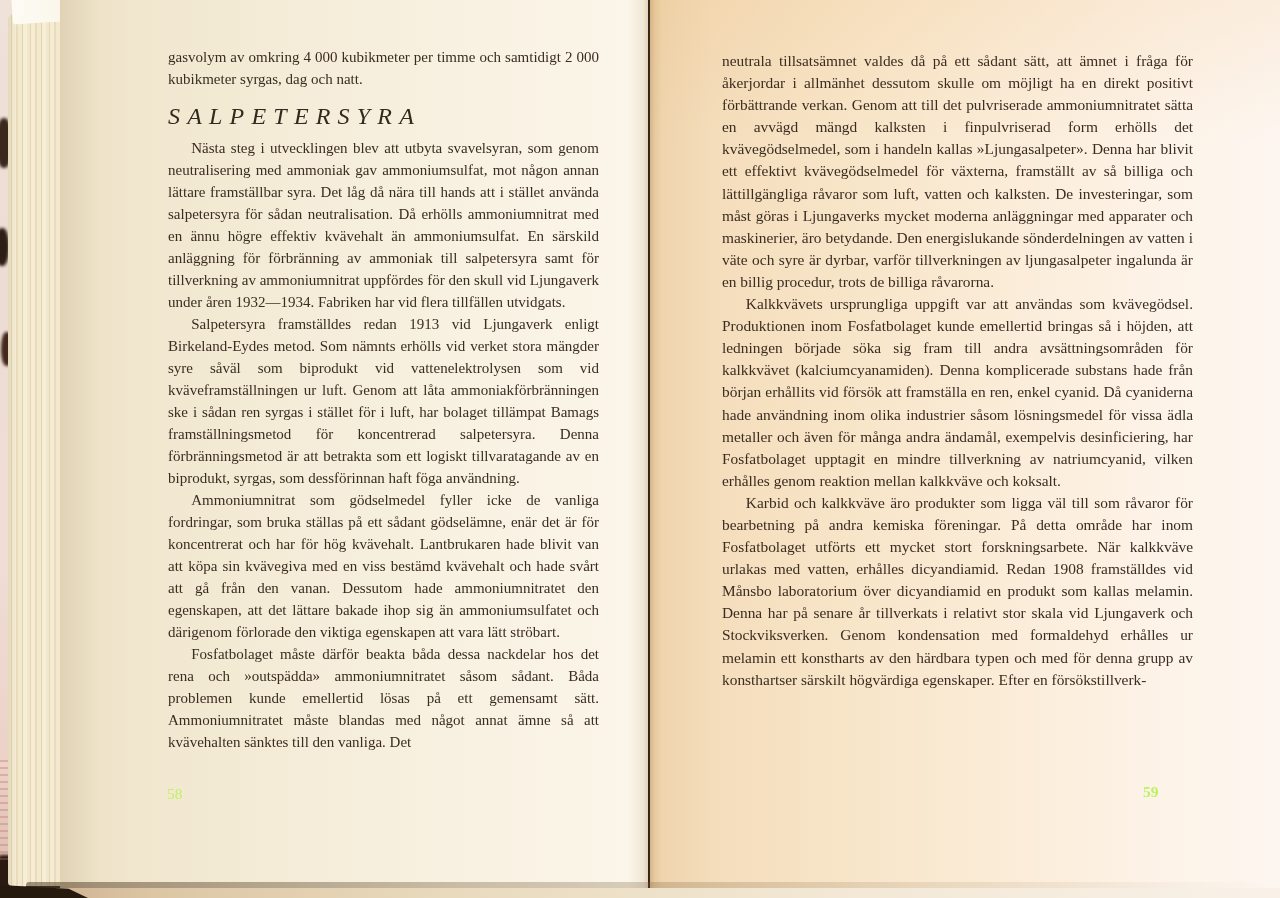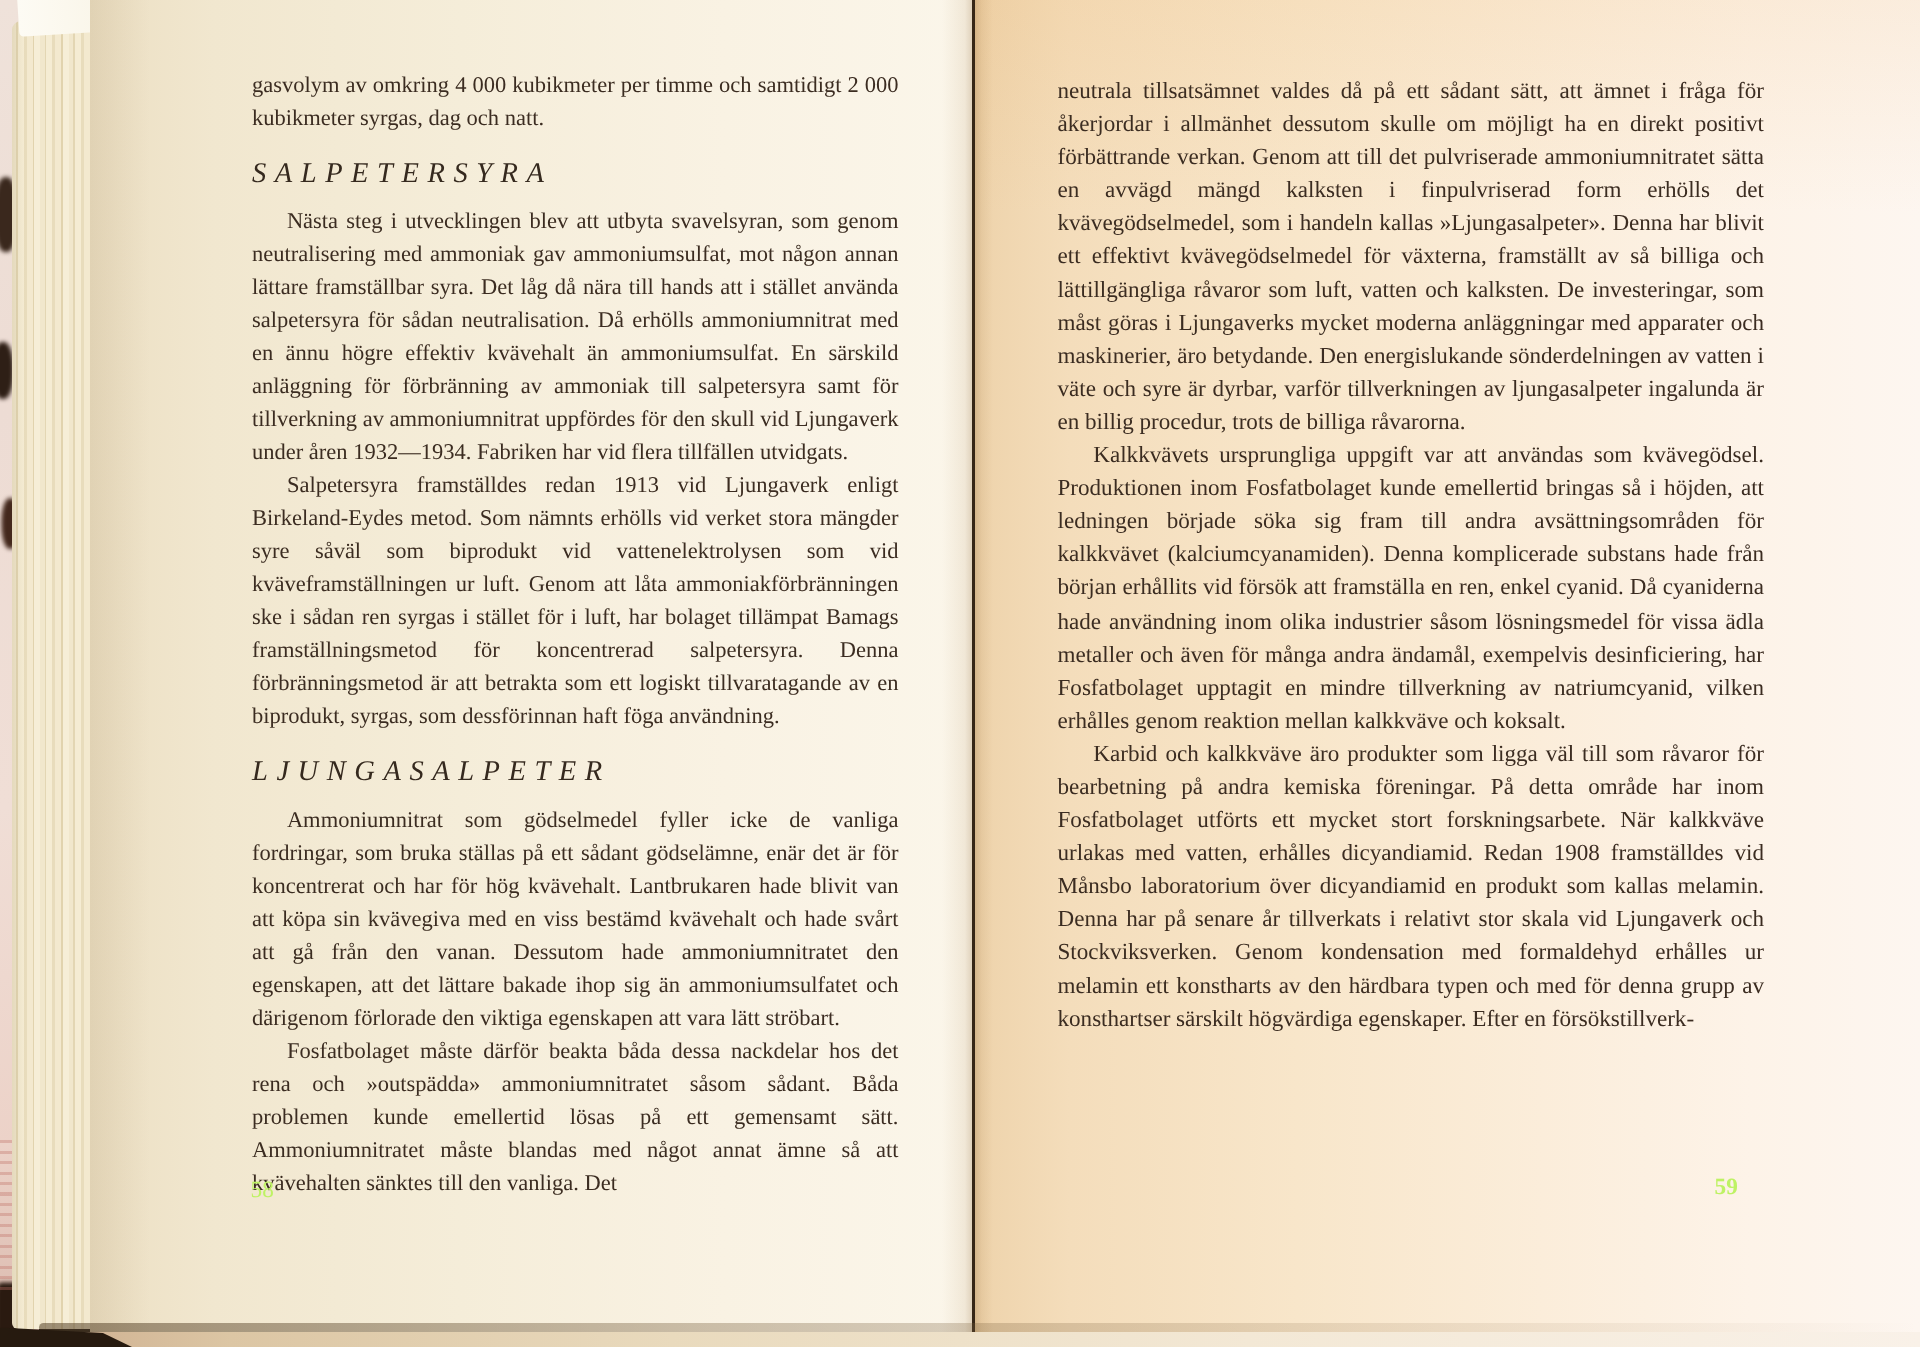--- a/index.html
+++ b/index.html
@@ -81,25 +81,25 @@
     position:absolute;left:0;top:885px;width:88px;height:13px;
     background:#261a0f;clip-path:polygon(0 0,78% 28%,100% 100%,0 100%);
   }
 
   
   .text-block{
     position:absolute;color:#3b2c21;text-align:justify;
     font-kerning:normal;
   }
   .text-block.left{left:168px;top:46px;width:431px;font-size:15px;line-height:22px;}
-  .text-block.right{left:705px;top:50px;width:471px;font-size:15.4px;line-height:22.1px;}
+  .text-block.right{left:722px;top:50px;width:471px;font-size:15.4px;line-height:22.1px;}
   .text-block p{margin:0;text-indent:1.55em;}
   .text-block p.no-indent{text-indent:0;}
   .text-block h2{
-    font-weight:400;font-style:italic;font-size:19px;
+    font-weight:400;font-style:italic;font-size:24px;
     letter-spacing:.30em;margin:15px 0 10px 0;color:#35291e;
   }
   .text-block.right h2{margin:17px 0 10px 0;}
   .heading-suffix{letter-spacing:.06em;margin-left:.4em;text-transform:none;}
   .page-number{
     position:absolute;color:#bef264;font-size:15.5px;
   }
   .page-number.left{left:167px;top:785px;}
   .page-number.right{left:1143px;top:783px;font-weight:bold;}
 </style>
@@ -123,23 +123,20 @@
   <div class="page-right"></div>
   <div class="gutter"></div>
 
   <div class="text-block left">
     <p class="no-indent">gasvolym av omkring 4 000 kubikmeter per timme och samtidigt 2 000 kubikmeter syrgas, dag och natt.</p>
     <h2>
       <span>SALPETERSYRA</span>
     </h2>
     <p>Nästa steg i utvecklingen blev att utbyta svavelsyran, som genom neutralisering med ammoniak gav ammoniumsulfat, mot någon annan lättare framställbar syra. Det låg då nära till hands att i stället använda salpetersyra för sådan neutralisation. Då erhölls ammoniumnitrat med en ännu högre effektiv kvävehalt än ammoniumsulfat. En särskild anläggning för förbränning av ammoniak till salpetersyra samt för tillverkning av ammoniumnitrat uppfördes för den skull vid Ljungaverk under åren 1932—1934. Fabriken har vid flera tillfällen utvidgats.</p>
     <p>Salpetersyra framställdes redan 1913 vid Ljungaverk enligt Birkeland-Eydes metod. Som nämnts erhölls vid verket stora mängder syre såväl som biprodukt vid vattenelektrolysen som vid kväveframställningen ur luft. Genom att låta ammoniakförbränningen ske i sådan ren syrgas i stället för i luft, har bolaget tillämpat Bamags framställningsmetod för koncentrerad salpetersyra. Denna förbränningsmetod är att betrakta som ett logiskt tillvaratagande av en biprodukt, syrgas, som dessförinnan haft föga användning.</p>
-    <h2>
-      <span>LJUNGASALPETER</span>
-    </h2>
     <p>Ammoniumnitrat som gödselmedel fyller icke de vanliga fordringar, som bruka ställas på ett sådant gödselämne, enär det är för koncentrerat och har för hög kvävehalt. Lantbrukaren hade blivit van att köpa sin kvävegiva med en viss bestämd kvävehalt och hade svårt att gå från den vanan. Dessutom hade ammoniumnitratet den egenskapen, att det lättare bakade ihop sig än ammoniumsulfatet och därigenom förlorade den viktiga egenskapen att vara lätt ströbart.</p>
     <p>Fosfatbolaget måste därför beakta båda dessa nackdelar hos det rena och »outspädda» ammoniumnitratet såsom sådant. Båda problemen kunde emellertid lösas på ett gemensamt sätt. Ammoniumnitratet måste blandas med något annat ämne så att kvävehalten sänktes till den vanliga. Det</p>
   </div>
   <div class="page-number left">58</div>
 
   <div class="text-block right">
     <p class="no-indent">neutrala tillsatsämnet valdes då på ett sådant sätt, att ämnet i fråga för åkerjordar i allmänhet dessutom skulle om möjligt ha en direkt positivt förbättrande verkan. Genom att till det pulvriserade ammoniumnitratet sätta en avvägd mängd kalksten i finpulvriserad form erhölls det kvävegödselmedel, som i handeln kallas »Ljungasalpeter». Denna har blivit ett effektivt kvävegödselmedel för växterna, framställt av så billiga och lättillgängliga råvaror som luft, vatten och kalksten. De investeringar, som måst göras i Ljungaverks mycket moderna anläggningar med apparater och maskinerier, äro betydande. Den energislukande sönderdelningen av vatten i väte och syre är dyrbar, varför tillverkningen av ljungasalpeter ingalunda är en billig procedur, trots de billiga råvarorna.</p>
     <p>Kalkkvävets ursprungliga uppgift var att användas som kvävegödsel. Produktionen inom Fosfatbolaget kunde emellertid bringas så i höjden, att ledningen började söka sig fram till andra avsättningsområden för kalkkvävet (kalciumcyanamiden). Denna komplicerade substans hade från början erhållits vid försök att framställa en ren, enkel cyanid. Då cyaniderna hade användning inom olika industrier såsom lösningsmedel för vissa ädla metaller och även för många andra ändamål, exempelvis desinficiering, har Fosfatbolaget upptagit en mindre tillverkning av natriumcyanid, vilken erhålles genom reaktion mellan kalkkväve och koksalt.</p>
     <p>Karbid och kalkkväve äro produkter som ligga väl till som råvaror för bearbetning på andra kemiska föreningar. På detta område har inom Fosfatbolaget utförts ett mycket stort forskningsarbete. När kalkkväve urlakas med vatten, erhålles dicyandiamid. Redan 1908 framställdes vid Månsbo laboratorium över dicyandiamid en produkt som kallas melamin. Denna har på senare år tillverkats i relativt stor skala vid Ljungaverk och Stockviksverken. Genom kondensation med formaldehyd erhålles ur melamin ett konstharts av den härdbara typen och med för denna grupp av konsthartser särskilt högvärdiga egenskaper. Efter en försökstillverk-</p>
   </div>

